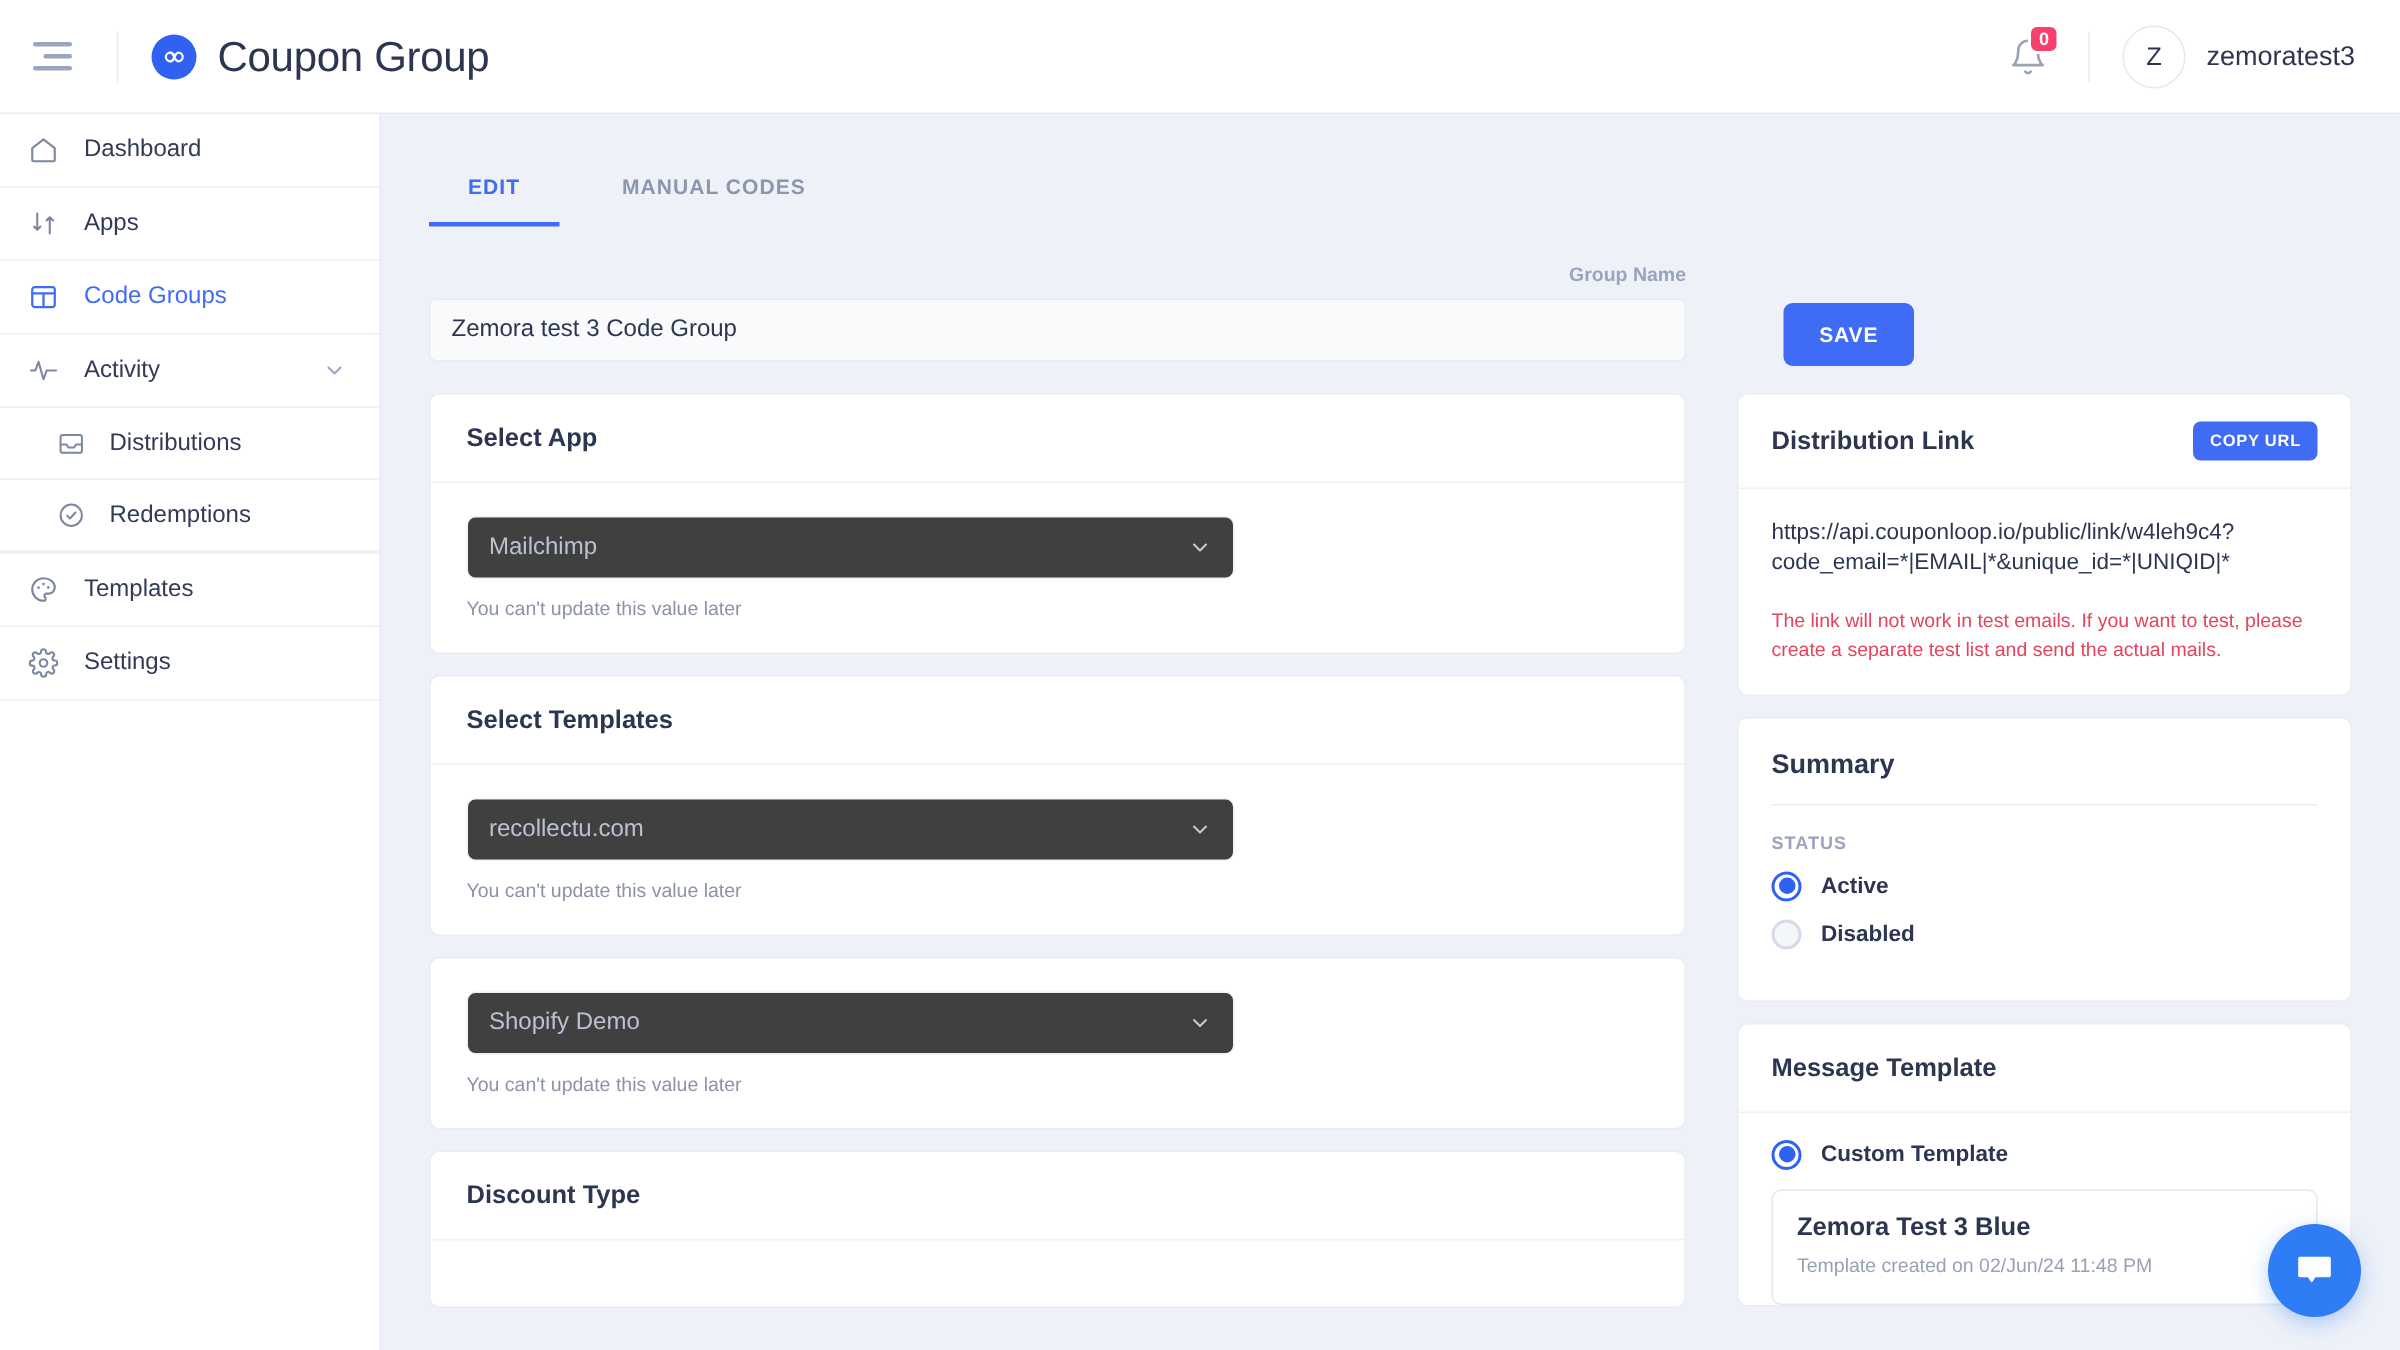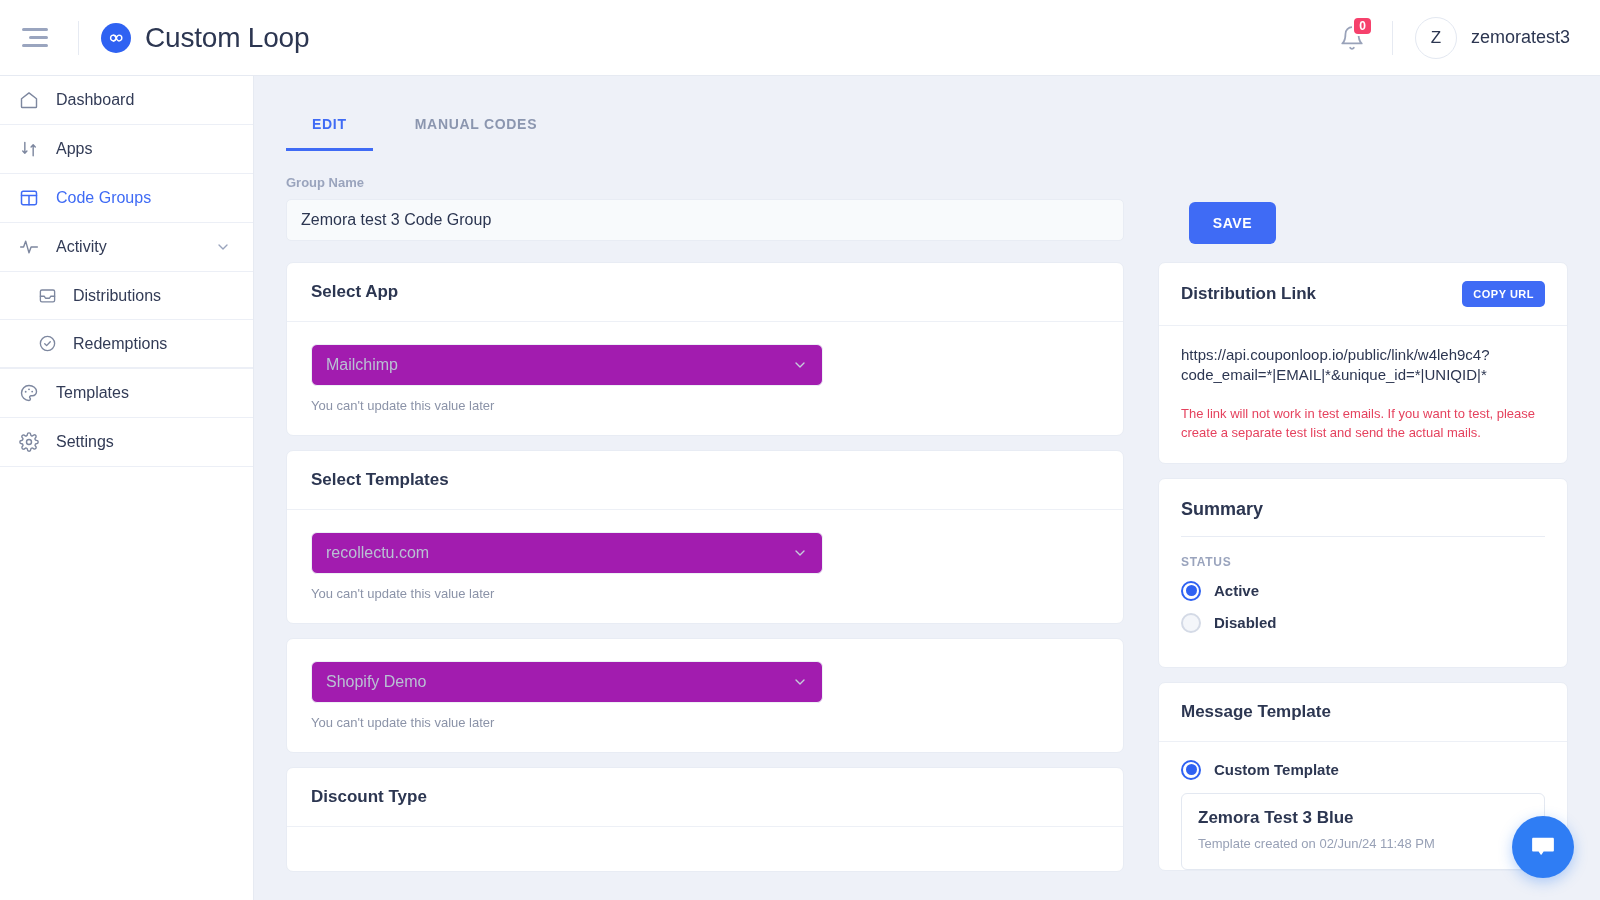--- a/index.html
+++ b/index.html
@@ -103,21 +103,21 @@
     border-bottom: 3px solid transparent; text-transform: uppercase;
   }
   .tab.active { color: #3f6bf5; border-bottom-color: #3f6bf5; }
 
   .group-row {
     display: flex; align-items: flex-start; gap: 20px;
     padding: 24px 32px 0 32px;
   }
   .group-left { flex: 1; max-width: 838px; }
   .group-label {
-    font-size: 13px; font-weight: 700; color: #9aa4bd; margin-bottom: 9px;
+    font-size: 13px; font-weight: 700; color: #9aa4bd; margin-bottom: 9px; text-align: right;
   }
   .group-input {
     width: 100%; height: 42px;
     background: #f8fafc; border: 1px solid #e8ecf4; border-radius: 5px;
     padding: 0 14px; font-size: 16px; color: #2c3651;
     font-family: "Liberation Sans", sans-serif;
   }
   .save-btn {
     margin-left: auto; margin-top: 27px;
     background: #3f6bf5; color: #fff; border: none; border-radius: 6px;
@@ -138,21 +138,21 @@
     margin-bottom: 14px; overflow: hidden;
   }
   .card-head {
     padding: 19px 24px; font-size: 17px; font-weight: 700; color: #2c3651;
     border-bottom: 1px solid #edf0f6;
     display: flex; align-items: center;
   }
   .card-body { padding: 22px 24px 22px 24px; }
   .select-box {
     width: 512px; height: 42px;
-    background: #a21caf; border: 1px solid #edf0f6; border-radius: 6px;
+    background: #404040; border: 1px solid #edf0f6; border-radius: 6px;
     display: flex; align-items: center; padding: 0 14px;
     font-size: 16px; color: #b9c1d3;
   }
   .select-box .chev { margin-left: auto; }
   .helper { font-size: 13px; color: #8b93a8; margin-top: 12px; }
 
   .radio-row { display: flex; align-items: center; gap: 13px; }
   .radio {
     width: 20px; height: 20px; border-radius: 50%;
     border: 2px solid #d4dae6; background: #f4f6fa; flex: 0 0 20px;
@@ -216,21 +216,21 @@
       <span class="h3"></span>
   </div>
   <div class="topdivider"></div>
   <div class="brand">
     <div class="brand-logo">
       <svg width="20" height="20" viewBox="0 0 24 24" fill="none" stroke="#ffffff" stroke-width="1.7" stroke-linecap="round">
         <path d="M9 8.5a3.5 3.5 0 1 0 0 7 3.5 3.5 0 0 0 0-7z"></path>
         <path d="M9 8.5c3 0 3.5 7 6.5 7a3.5 3.5 0 0 0 0-7c-3 0-3.5 7-6.5 7"></path>
       </svg>
     </div>
-    <div class="brand-name">Custom Loop</div>
+    <div class="brand-name">Coupon Group</div>
   </div>
   <div class="topbar-right">
     <div class="bell-wrap">
       <svg width="26" height="26" viewBox="0 0 24 24" fill="none" stroke="#99a2b9" stroke-width="1.6" stroke-linecap="round" stroke-linejoin="round">
         <path d="M18 8a6 6 0 1 0-12 0c0 7-3 9-3 9h18s-3-2-3-9"></path>
         <path d="M13.7 21a2 2 0 0 1-3.4 0"></path>
       </svg>
       <div class="bell-badge">0</div>
     </div>
     <div class="topdivider2"></div>

